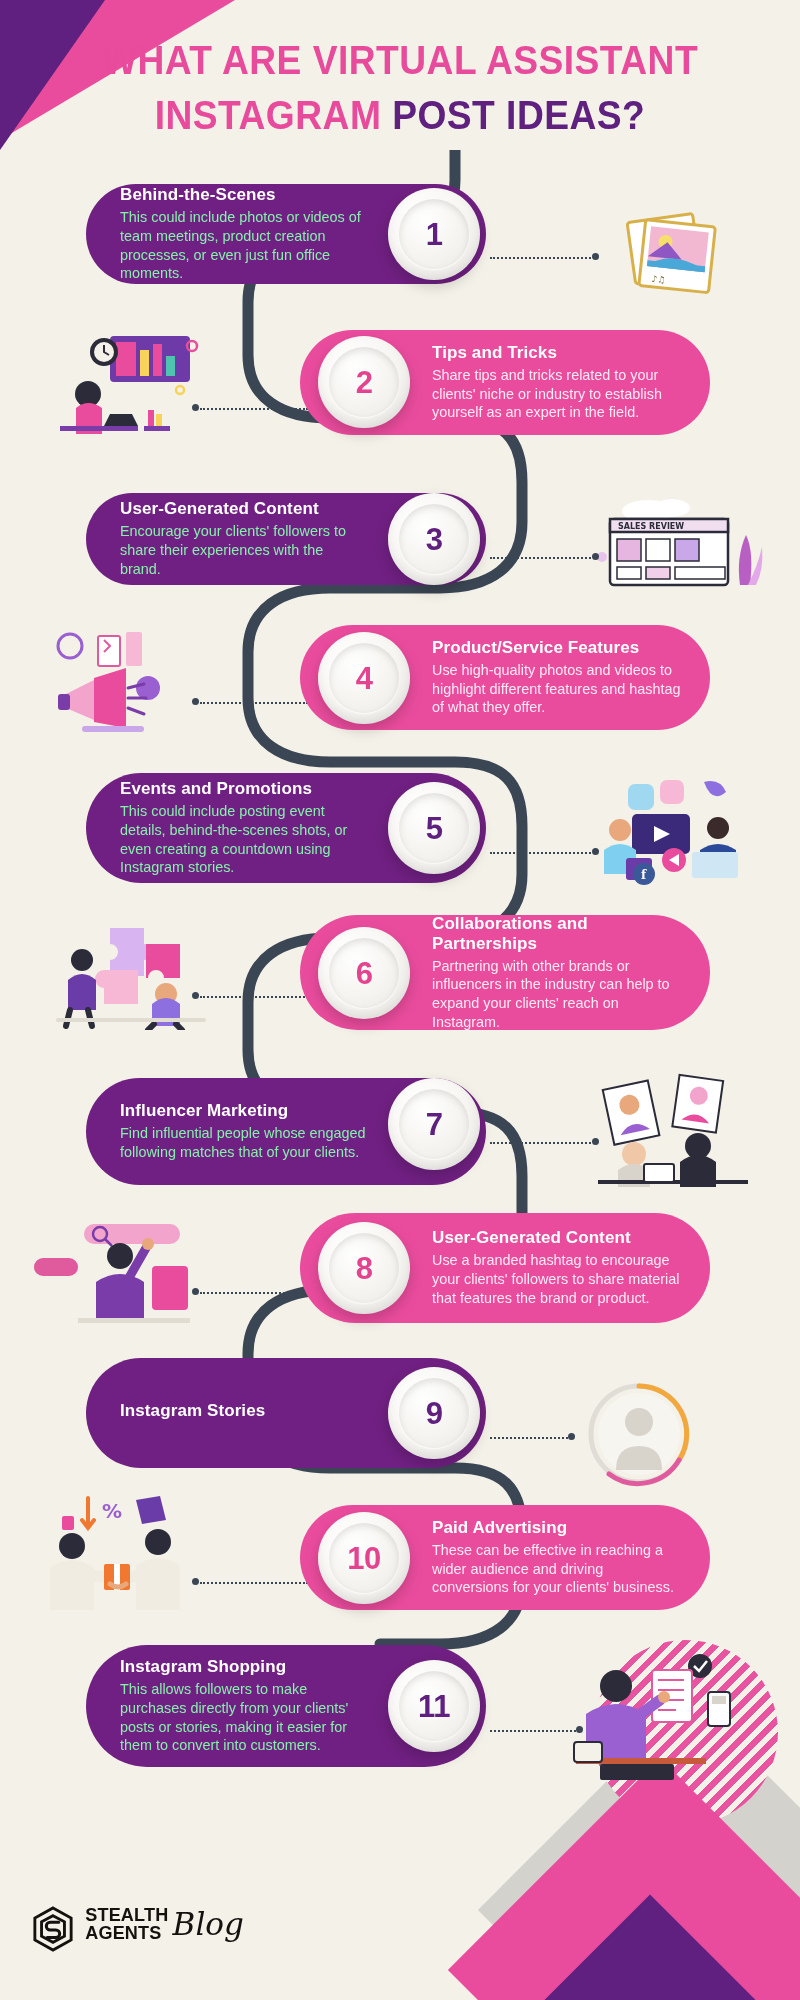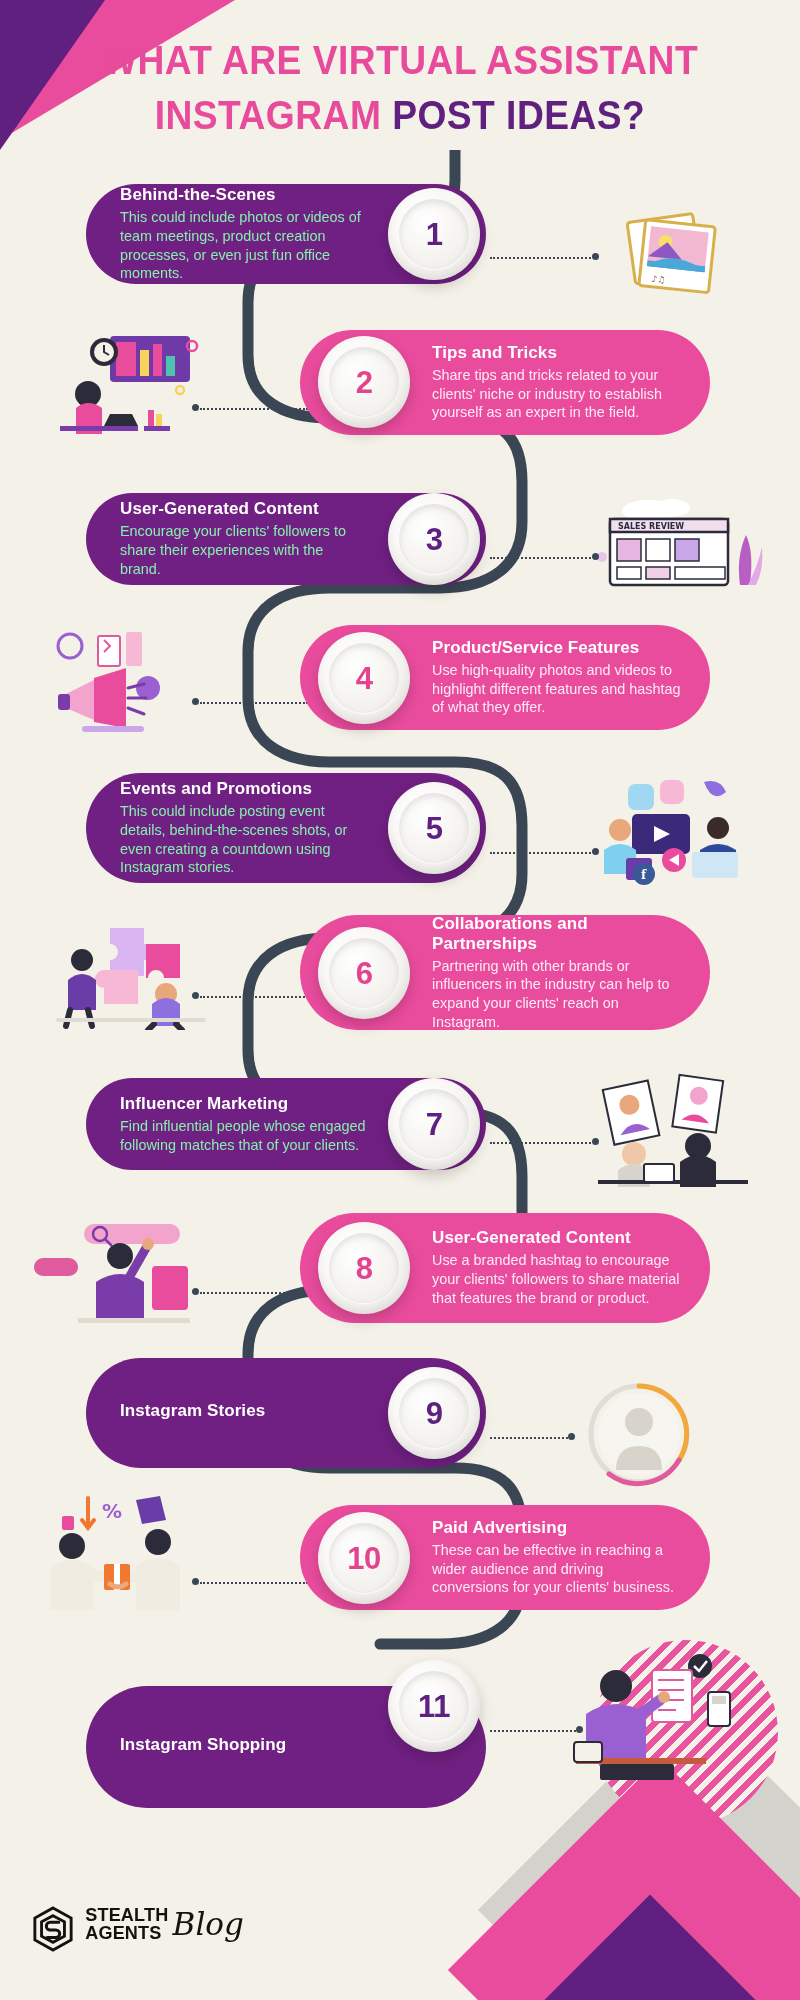--- a/index.html
+++ b/index.html
@@ -297,21 +297,21 @@
     <path d="M56 52 h34 v34 h-34 v-16 a8 8 0 0 1 0 -18 Z" fill="#f7b8d6"></path>
     <circle cx="34" cy="42" r="11" fill="#2b2b3a"></circle>
     <path d="M20 92 L20 62 q14 -12 28 0 L48 92 Z" fill="#6a3ca8"></path>
     <path d="M22 92 L18 108 M40 92 L44 108" stroke="#2b2b3a" stroke-width="6" stroke-linecap="round"></path>
     <circle cx="118" cy="76" r="11" fill="#e8a87c"></circle>
     <path d="M104 108 L104 86 q14 -12 28 0 L132 108 Z" fill="#8e6fe0"></path>
     <path d="M106 106 L100 112 M128 106 L134 112" stroke="#2b2b3a" stroke-width="6" stroke-linecap="round"></path>
     <rect x="8" y="100" width="150" height="4" rx="2" fill="#e0dcd2"></rect>
   </svg>
 
-  <div class="card left purple" style="top:1078px;height:92px;justify-content:center;">
+  <div class="card left purple" style="top:1078px;height:107px;justify-content:center;">
     <div class="card-text">
       <div class="card-title">Influencer Marketing</div>
       <div class="card-desc">Find influential people whose engaged following matches that of your clients.</div>
     </div>
   </div>
   <div class="badge" style="top:1078px;left:388px;">
     <span class="badge-num purple">7</span>
   </div>
   <div class="leader" style="top:1142px;left:490px;width:105px;"></div>
   <div class="leader-dot" style="top:1138px;left:592px;"></div>
@@ -401,23 +401,24 @@
     <path d="M10 118 L10 76 q22 -16 44 0 L54 118 Z" fill="#f0ece2"></path>
     <path d="M44 82 L72 86" stroke="#f0ece2" stroke-width="11" stroke-linecap="round"></path>
     <circle cx="118" cy="50" r="13" fill="#2b2b3a"></circle>
     <path d="M96 118 L96 74 q22 -16 44 0 L140 118 Z" fill="#f0ece2"></path>
     <path d="M108 80 L82 88" stroke="#f0ece2" stroke-width="11" stroke-linecap="round"></path>
     <rect x="64" y="72" width="26" height="26" rx="2" fill="#f07830"></rect>
     <rect x="74" y="72" width="6" height="26" fill="#fff"></rect>
     <path d="M70 92 q8 6 16 0" stroke="#e8a87c" stroke-width="5" fill="none" stroke-linecap="round"></path>
   </svg>
 
-  <div class="card left purple" style="top:1645px;height:122px;margin-top:41px;">
+  <div class="card left purple" style="top:1645px;height:122px;">
     <div class="card-text">
       <div class="card-title">Instagram Shopping</div>
+      <div class="card-desc">This allows followers to make purchases directly from your clients' posts or stories, making it easier for them to convert into customers.</div>
     </div>
   </div>
   <div class="badge" style="top:1660px;left:388px;">
     <span class="badge-num purple">11</span>
   </div>
   <div class="leader" style="top:1730px;left:490px;width:90px;"></div>
   <div class="leader-dot" style="top:1726px;left:576px;"></div>
 
   <svg class="ill" style="top:1650px;left:560px;" width="190" height="130">
     <circle cx="140" cy="16" r="12" fill="#2b2b3a"></circle>

